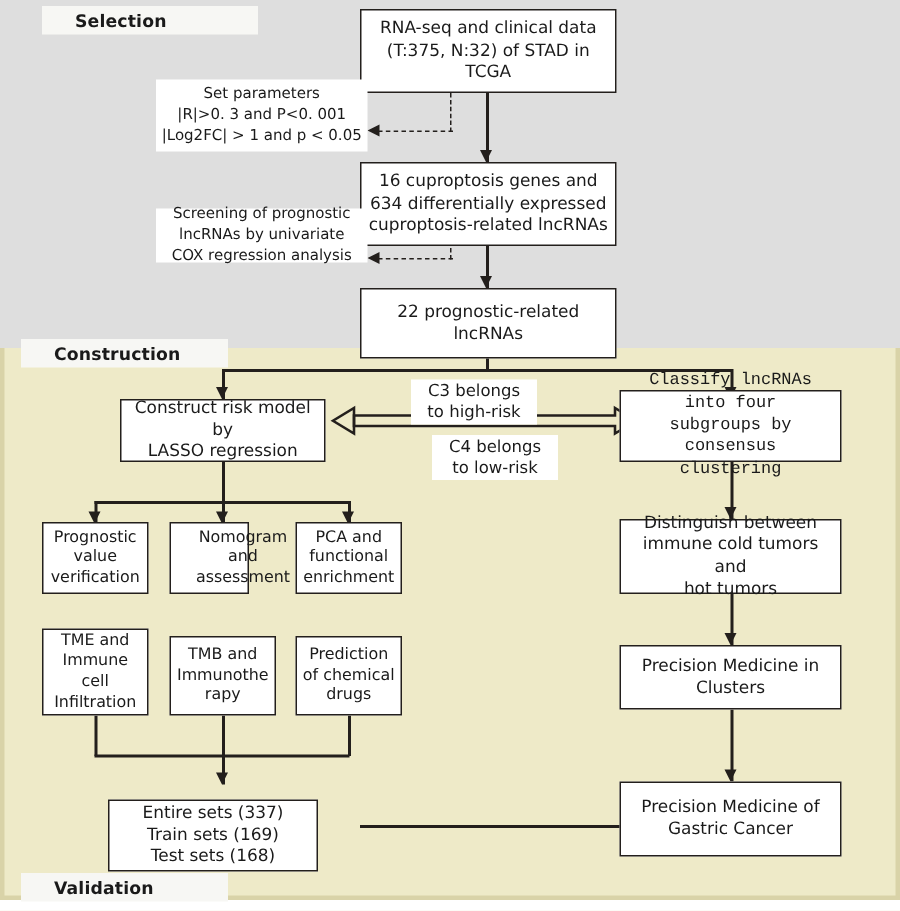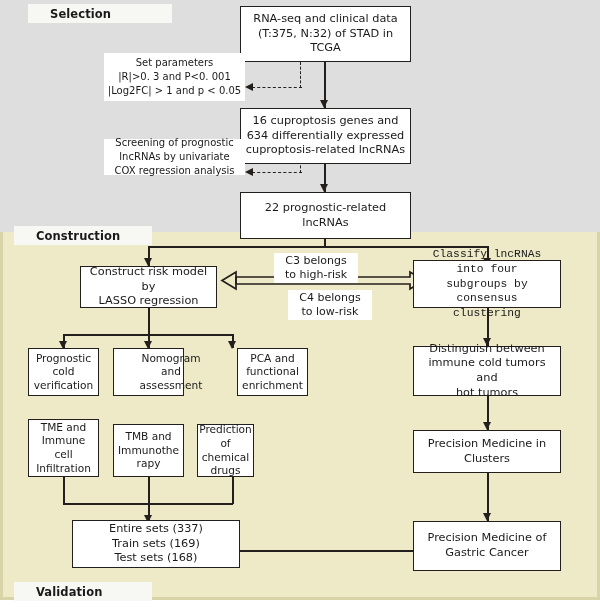--- a/index.html
+++ b/index.html
@@ -206,52 +206,52 @@
 lncRNAs</div>
 
   <div class="node" style="left:80px;top:266px;width:137px;height:42px;">Construct risk model by
 LASSO regression</div>
 
   <div class="node" style="left:413px;top:260px;width:148px;height:48px;font-family:Liberation Mono, monospace;">Classify lncRNAs into four
 subgroups by consensus
 clustering</div>
 
   <div class="node small" style="left:28px;top:348px;width:71px;height:48px;">Prognostic
-cold
+value
 verification</div>
 
-  <div class="node small" style="left:113px;top:348px;width:71px;height:48px;padding-left:48px;">Nomogram
+  <div class="node small" style="left:113px;top:348px;width:53px;height:48px;padding-left:48px;">Nomogram
 and
 assessment</div>
 
-  <div class="node small" style="left:197px;top:348px;width:71px;height:48px;margin-left:40px;">PCA and
+  <div class="node small" style="left:197px;top:348px;width:71px;height:48px;">PCA and
 functional
 enrichment</div>
 
   <div class="node" style="left:413px;top:346px;width:148px;height:50px;">Distinguish between
 immune cold tumors and
 hot tumors</div>
 
   <div class="node small" style="left:28px;top:419px;width:71px;height:58px;">TME and
 Immune
 cell
 Infiltration</div>
 
   <div class="node small" style="left:113px;top:424px;width:71px;height:53px;">TMB and
 Immunothe
 rapy</div>
 
-  <div class="node small" style="left:197px;top:424px;width:57px;height:53px;">Prediction
+  <div class="node small" style="left:197px;top:424px;width:71px;height:53px;">Prediction
 of chemical
 drugs</div>
 
   <div class="node" style="left:413px;top:430px;width:148px;height:43px;">Precision Medicine in
 Clusters</div>
 
-  <div class="node" style="left:72px;top:520px;width:168px;height:48px;">Entire sets (337)
+  <div class="node" style="left:72px;top:533px;width:140px;height:48px;">Entire sets (337)
 Train sets (169)
 Test sets (168)</div>
 
   <div class="node" style="left:413px;top:521px;width:148px;height:50px;">Precision Medicine of
 Gastric Cancer</div>
 
   <div class="note" style="left:104px;top:53px;width:141px;height:48px;">Set parameters
 |R|&gt;0. 3 and P&lt;0. 001
 |Log2FC| &gt; 1 and p &lt; 0.05</div>
 

